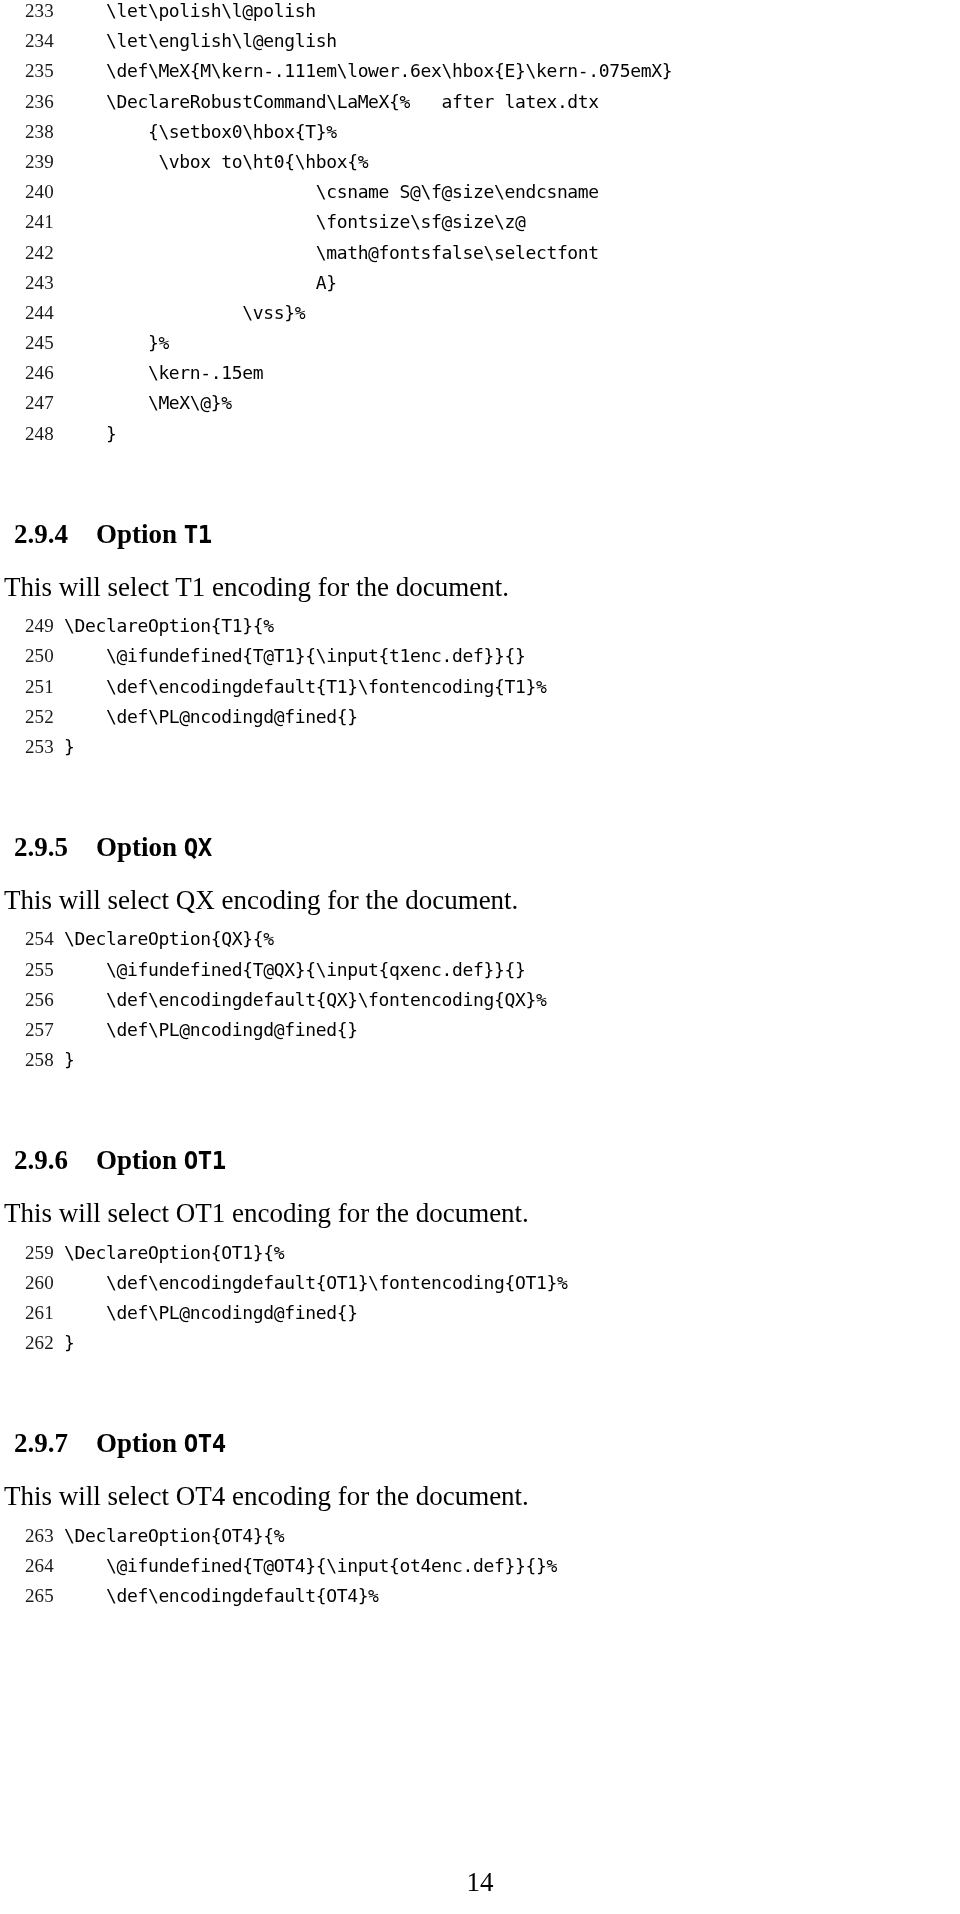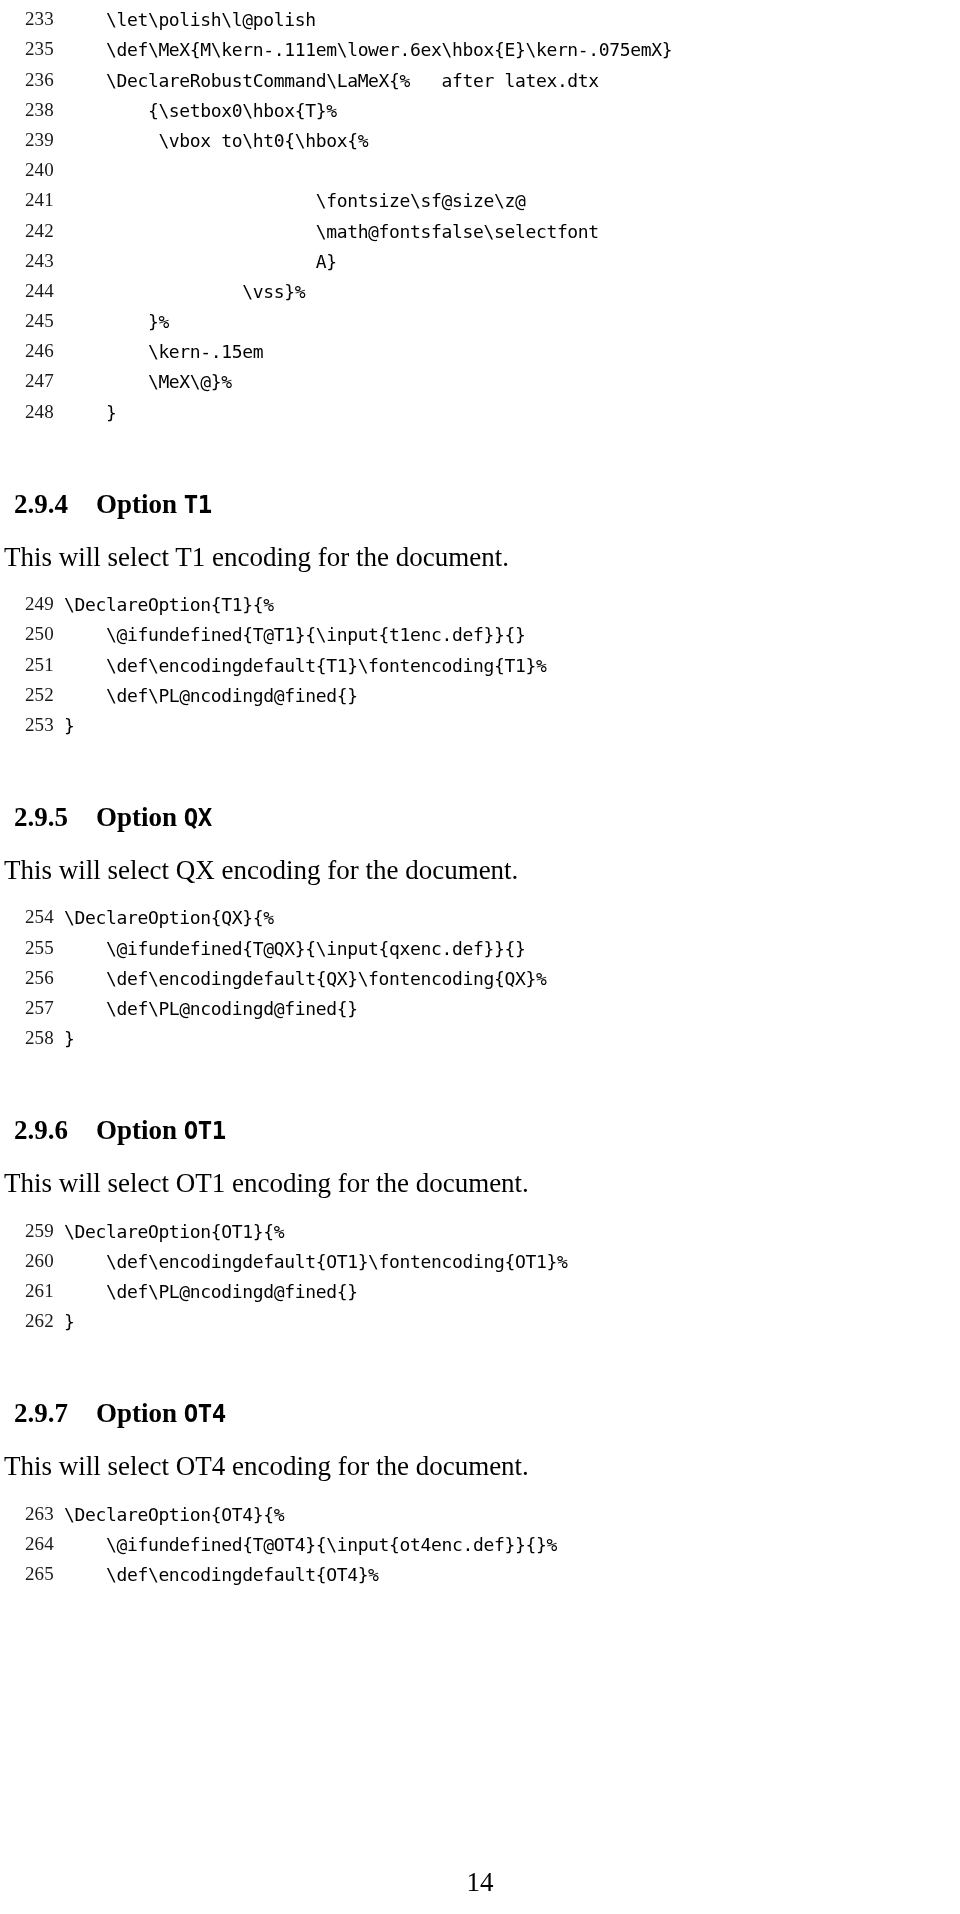--- a/index.html
+++ b/index.html
@@ -23,21 +23,21 @@
     box-sizing: border-box;
   }
 
   
   .listing {
     margin: 0;
     padding: 0;
   }
   .code-line {
     display: flex;
-    align-items: flex-end;
+    align-items: flex-start;
     height: 30.2px;
     white-space: pre;
   }
   .lineno {
     flex: 0 0 auto;
     width: 54px;
     text-align: right;
     padding-right: 10px;
     font-family: "Liberation Serif", "DejaVu Serif", serif;
     font-size: 19px;
@@ -109,25 +109,26 @@
     color: #000000;
   }
 </style>
 </head>
 <body>
 
 <div class="page">
   <div id="content">
       <div class="listing">
         <div class="code-line"><span class="lineno">233</span><span class="codetext">    \let\polish\l@polish</span></div>
+        <div class="code-line"><span class="lineno">234</span><span class="codetext">    \let\english\l@english</span></div>
         <div class="code-line"><span class="lineno">235</span><span class="codetext">    \def\MeX{M\kern-.111em\lower.6ex\hbox{E}\kern-.075emX}</span></div>
         <div class="code-line"><span class="lineno">236</span><span class="codetext">    \DeclareRobustCommand\LaMeX{%   after latex.dtx</span></div>
         <div class="code-line"><span class="lineno">238</span><span class="codetext">        {\setbox0\hbox{T}%</span></div>
         <div class="code-line"><span class="lineno">239</span><span class="codetext">         \vbox to\ht0{\hbox{%</span></div>
-        <div class="code-line"><span class="lineno">240</span></div>
+        <div class="code-line"><span class="lineno">240</span><span class="codetext">                        \csname S@\f@size\endcsname</span></div>
         <div class="code-line"><span class="lineno">241</span><span class="codetext">                        \fontsize\sf@size\z@</span></div>
         <div class="code-line"><span class="lineno">242</span><span class="codetext">                        \math@fontsfalse\selectfont</span></div>
         <div class="code-line"><span class="lineno">243</span><span class="codetext">                        A}</span></div>
         <div class="code-line"><span class="lineno">244</span><span class="codetext">                 \vss}%</span></div>
         <div class="code-line"><span class="lineno">245</span><span class="codetext">        }%</span></div>
         <div class="code-line"><span class="lineno">246</span><span class="codetext">        \kern-.15em</span></div>
         <div class="code-line"><span class="lineno">247</span><span class="codetext">        \MeX\@}%</span></div>
         <div class="code-line"><span class="lineno">248</span><span class="codetext">    }</span></div>
       </div>
       <div class="sp-after-code"></div>

